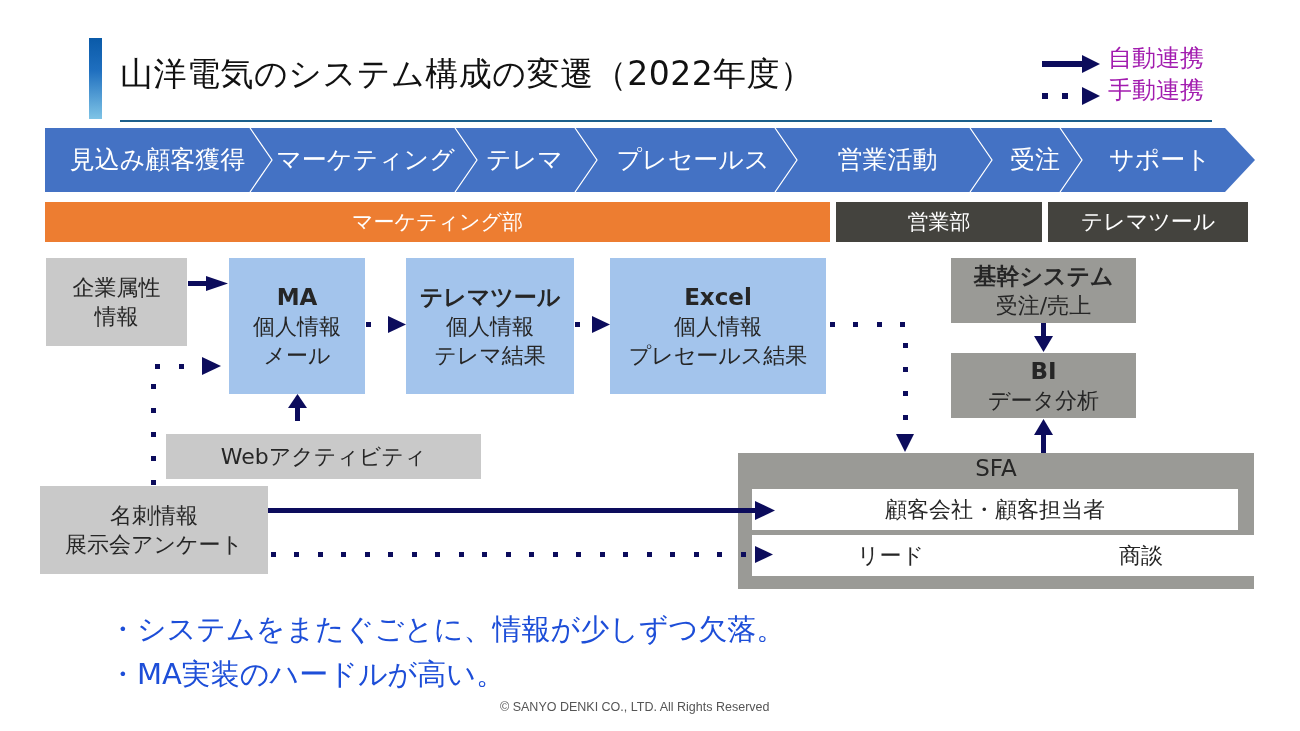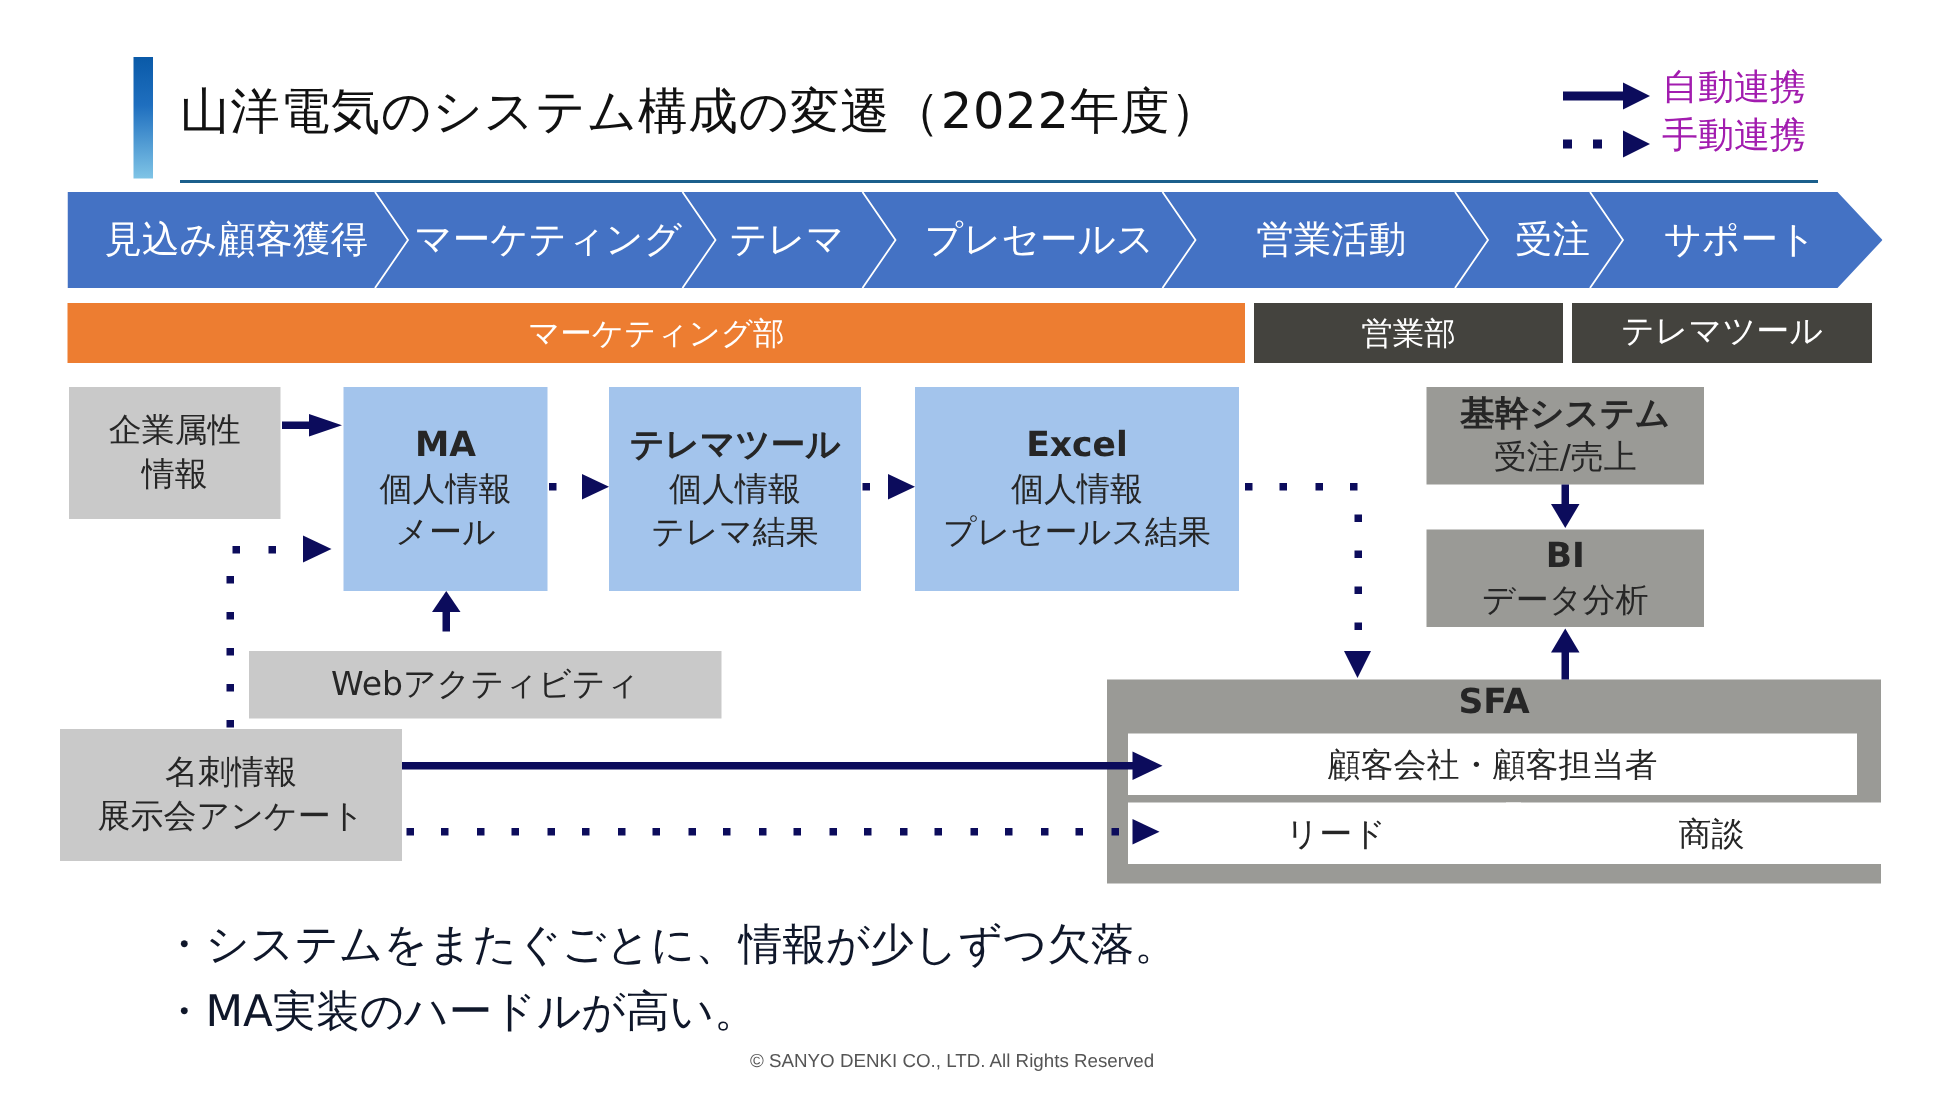--- a/index.html
+++ b/index.html
@@ -21,24 +21,24 @@
   .dept-sales { left: 836px; width: 206px; background: #44433e; }
   .dept-inq { left: 1048px; width: 200px; background: #44433e; font-size: 22px; }
 
   .box { display: flex; flex-direction: column; align-items: center; justify-content: center; text-align: center; font-size: 22px; line-height: 29px; color: #262626; }
   .box .strong { font-weight: bold; font-size: 23px; }
   .gray-light { background: #c9c9c9; }
   .blue-light { background: #a3c4ec; }
   .gray-dark { background: #9a9a96; }
 
   .sfa { left: 738px; top: 453px; width: 516px; height: 136px; background: #9a9a96; }
-  .sfa-title { left: 738px; top: 455px; width: 516px; text-align: center; font-size: 23px; font-weight: bold; color: #262626; }
+  .sfa-title { left: 738px; top: 455px; width: 516px; text-align: center; font-size: 23px; font-weight: normal; color: #262626; }
   .sfa-cell { background: #ffffff; font-size: 22px; display: flex; align-items: center; justify-content: center; color: #262626; }
 
-  .bullet { font-size: 29px; color: #0f172a; white-space: nowrap; text-align: center; }
+  .bullet { font-size: 29px; color: #1d4ed8; white-space: nowrap; text-align: center; }
   .copyright { left: 500px; top: 700px; font-size: 12.5px; color: #555; font-family: "Liberation Sans", sans-serif; white-space: nowrap; }
 
   svg.overlay { position: absolute; left: 0; top: 0; width: 1300px; height: 731px; pointer-events: none; }
 </style>
 </head>
 <body>
 
 <div class="abs title-bar"></div>
 <div class="abs title">山洋電気のシステム構成の変遷（2022年度）</div>
 <div class="abs title-rule"></div>

